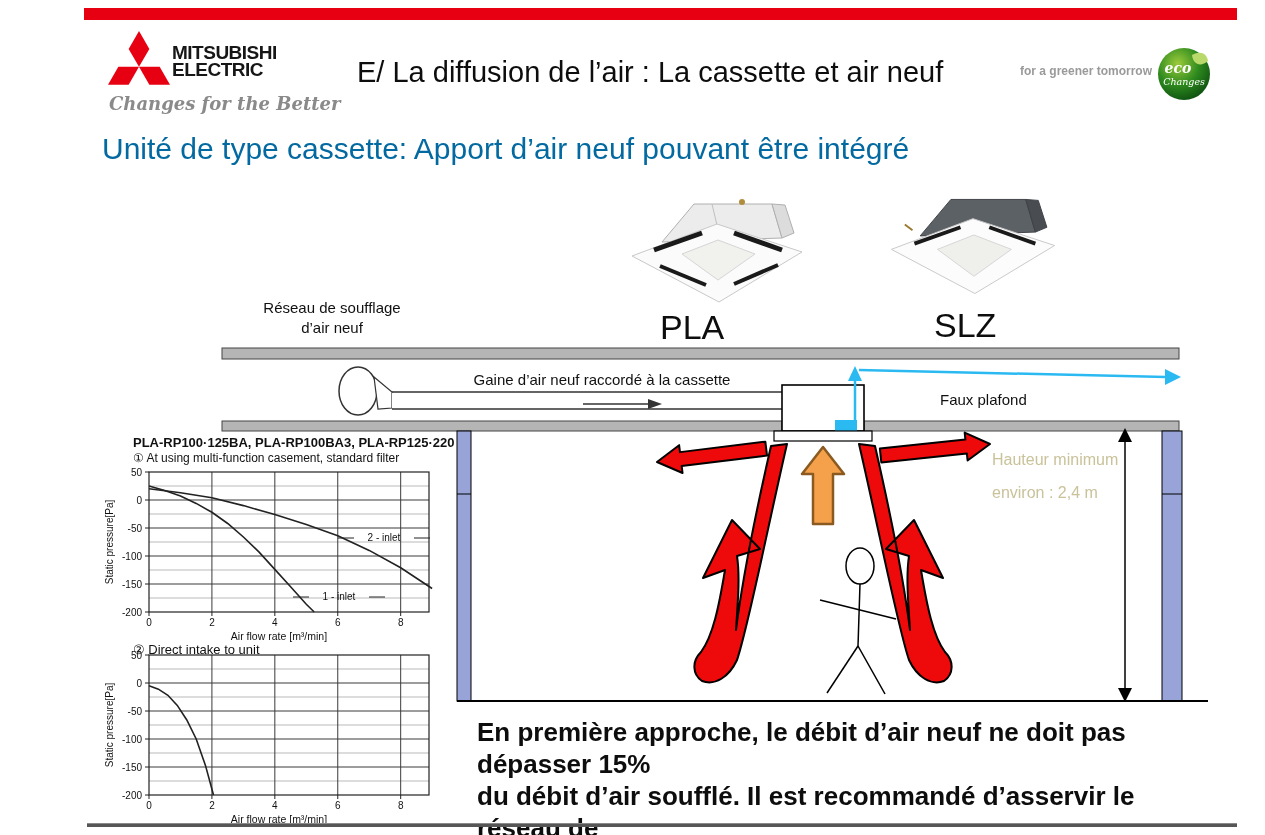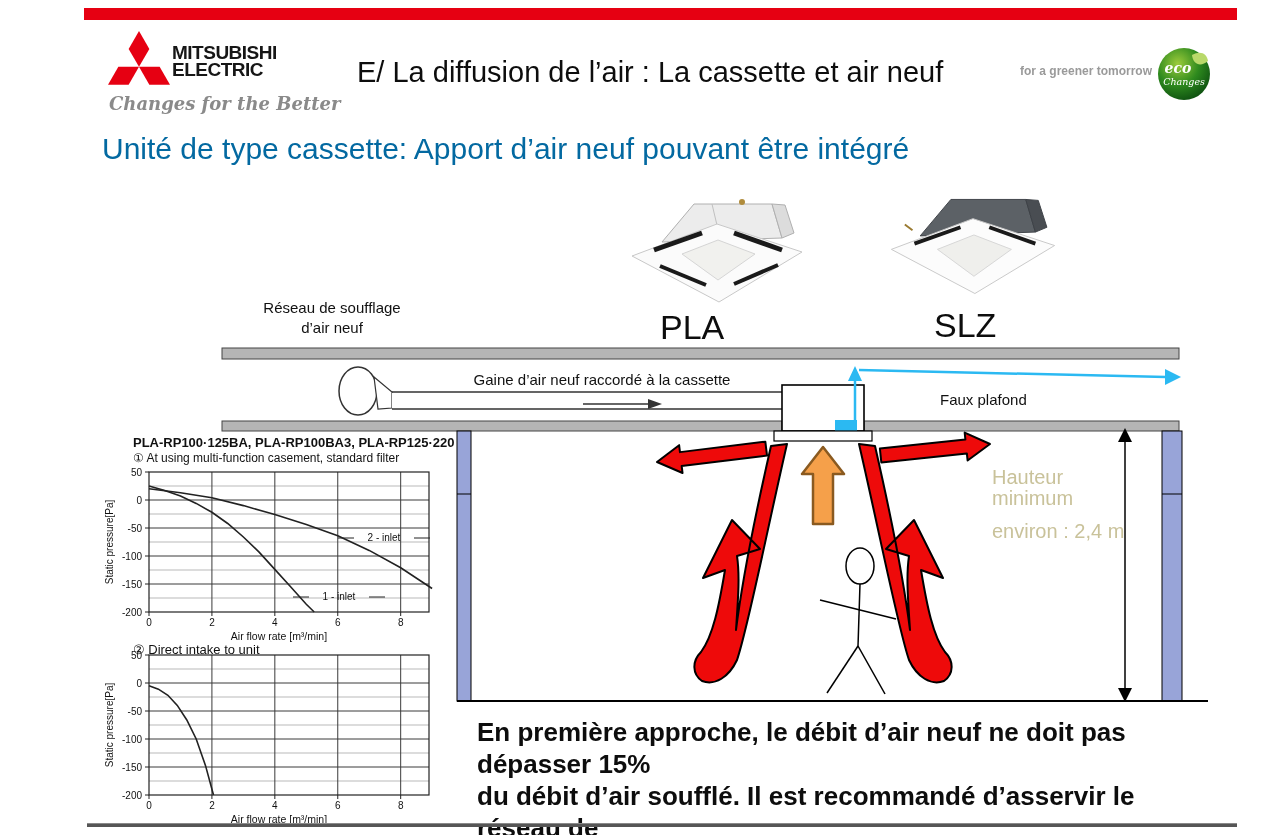--- a/index.html
+++ b/index.html
@@ -16,21 +16,21 @@
                 font-size:18px;color:var(--text_gray);}
   #page-title{left:345px;top:56px;font-size:29px;color:#0d0d0d;}
   #greener{left:940px;top:64px;width:200px;text-align:right;font-size:12px;font-weight:bold;color:#9a9a9a;}
   #subtitle{left:90px;top:132px;font-size:30px;color:#0369a1;}
   .unit-label{font-size:34px;color:#0d0d0d;}
   #pla-label{left:648px;top:308px;}
   #slz-label{left:922px;top:306px;}
   #reseau-label{left:225px;top:298px;width:190px;text-align:center;font-size:15px;white-space:pre-line;line-height:20px;}
   #gaine-label{left:450px;top:371px;width:280px;text-align:center;font-size:15px;}
   #fauxplafond-label{left:928px;top:391px;font-size:15px;}
-  #hauteur-note{left:980px;top:467px;width:140px;font-size:20px;line-height:21px;color:var(--khaki);}
+  #hauteur-note{left:980px;top:449px;width:140px;font-size:16px;line-height:21px;color:var(--khaki);}
   #hauteur-note p{margin:0 0 12px 0;}
   #chart1-title{left:121px;top:435px;width:326px;font-size:13px;font-weight:bold;white-space:nowrap;overflow:hidden;}
   #chart1-subtitle{left:121px;top:451px;font-size:12px;}
   #chart2-title{left:121px;top:642px;font-size:13px;}
   #footer-text{left:465px;top:716px;width:715px;font-size:26px;font-weight:bold;line-height:32px;white-space:pre-line;color:#0d0d0d;}
   #bottomrule{left:75px;top:823px;width:1150px;height:3px;background:#565656;border-top:1px solid #8a8a8a;}
   svg.layer{position:absolute;left:0;top:0;pointer-events:none;}
 </style>
 </head>
 <body>

